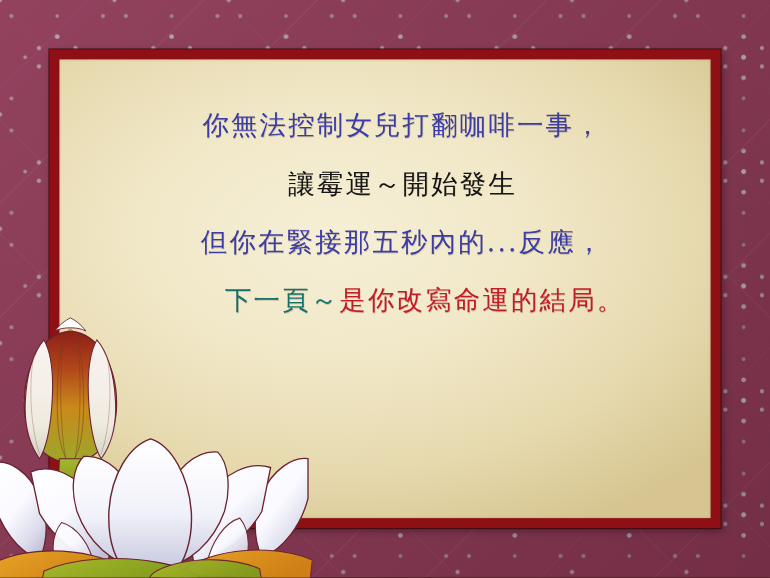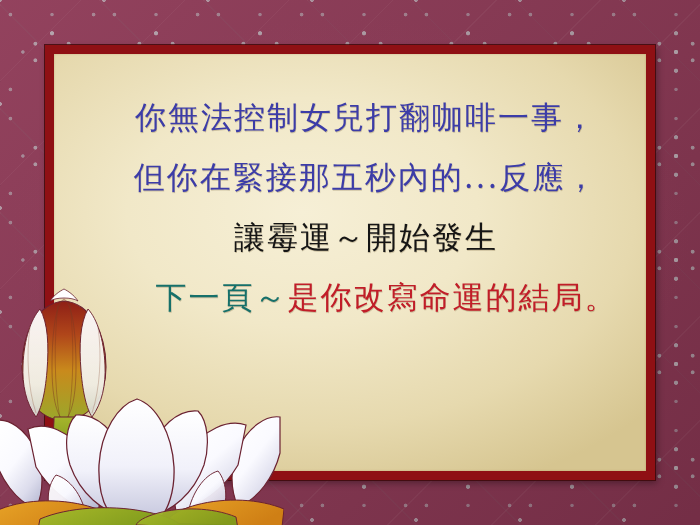--- a/index.html
+++ b/index.html
@@ -99,21 +99,21 @@
   
   .text-block {
     position: absolute;
     left: 0;
     top: 48px;
     width: 100%;
     text-align: center;
   }
   .line {
     font-family: "DejaVu Serif", "Liberation Serif", serif;
-    font-size: 31px;
+    font-size: 24px;
     line-height: 1.0;
     letter-spacing: 2px;
     margin-bottom: 29px;
     white-space: nowrap;
     text-shadow: 0.5px 0.8px 0.6px rgba(120,100,60,0.30);
     padding-left: 32px;
   }
   .line-1 { color: #3c3ca8; }
   .line-2 { color: #3c3ca8; }
   .line-3 { color: #151515; }
@@ -142,23 +142,23 @@
   <div class="lattice"></div>
   <div class="bg-shade"></div>
 
   <div class="frame">
     <div class="frame-inner">
 
       <div class="text-block">
 
         <div class="line line-1">你無法控制女兒打翻咖啡一事，</div>
 
+        <div class="line line-3">讓霉運～開始發生</div>
+
         <div class="line line-2">但你在緊接那五秒內的...反應，</div>
-
-        <div class="line line-3">讓霉運～開始發生</div>
 
         <div class="line line-4"><span class="seg-teal">下一頁～</span><span class="seg-red">是你改寫命運的結局。</span></div>
 
       </div>
 
     </div>
   </div>
 
   <svg class="lotus" viewBox="0 0 292 250">
     <defs>

